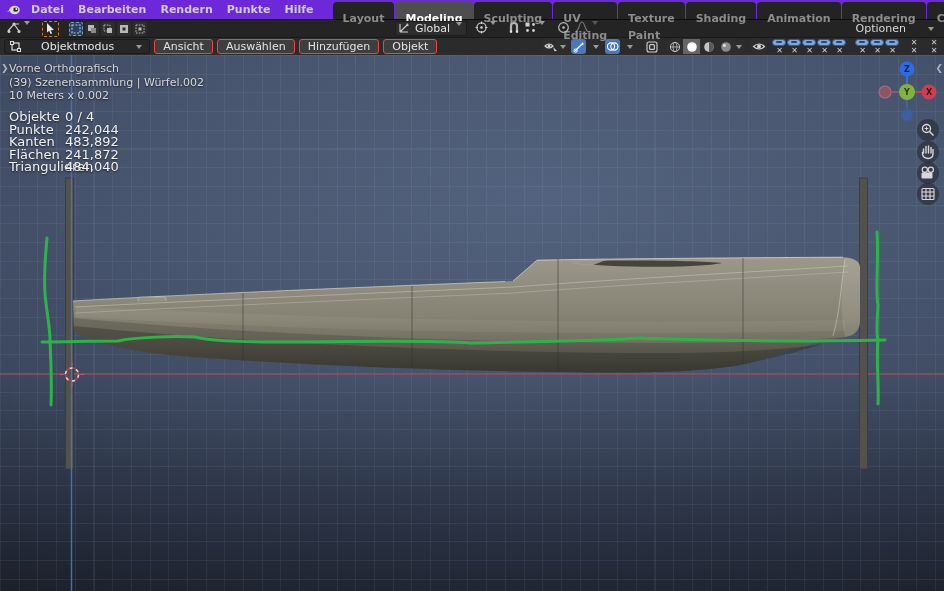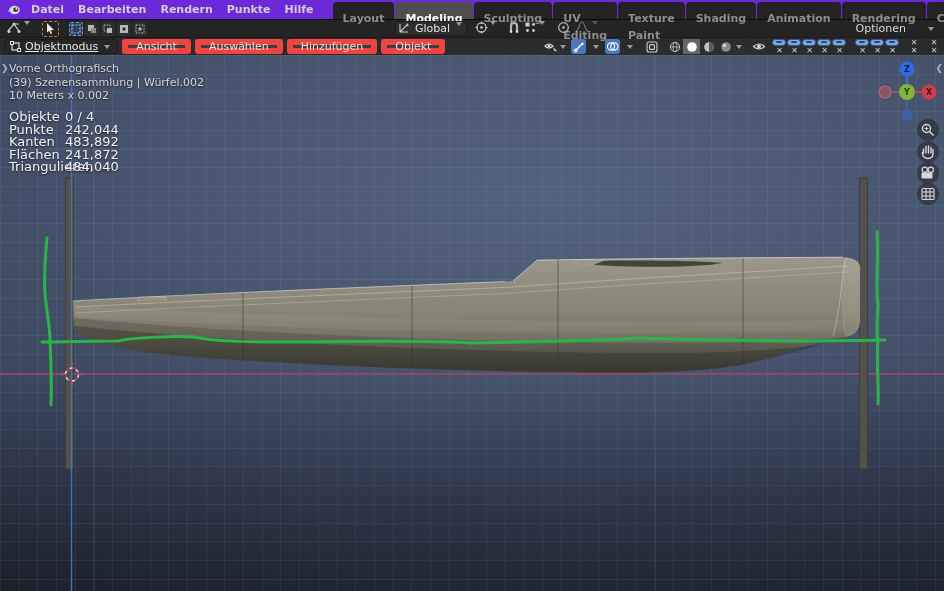--- a/index.html
+++ b/index.html
@@ -22,22 +22,22 @@
   .boxed { background:#2d2d2d; border:1px solid #1d1d1d; }
   .select-tool { width:17px; height:16px; border:1px dashed #c87e2e; border-radius:2px; display:flex; align-items:center; justify-content:center; margin-left:8px; }
   .selmode-group { display:flex; gap:2px; margin-left:10px; }
   .selmode { width:14px; height:14px; background:#2d2d2d; border-radius:2px; display:flex; align-items:center; justify-content:center; }
   .selmode.active { outline:1px dashed #6f9fd8; outline-offset:-1px; background:#30405c; }
   .orient-group { margin-left:248px; }
   .gap6 { margin-left:6px; }
   .options-btn { margin-left:auto; color:#d8d8d8; display:flex; align-items:center; padding:0 4px;gap:20px; }
   .dim { opacity:.45; }
 
-  .mode-select { display:flex; align-items:center; gap:4px; background:#272727; border:1px solid #1a1a1a; border-radius:3px; height:15px; padding:0 5px; color:#e4e4e4;text-decoration:underline; }
-  .vmenu { background:#3e3e3e; border:6px solid #ef4444; border-radius:3px; height:15px; padding:0 8px; margin-left:4px; display:flex; align-items:center; color:#e2e2e2; }
+  .mode-select { display:flex; align-items:center; gap:20px; background:#272727; border:1px solid #1a1a1a; border-radius:3px; height:15px; padding:0 5px; color:#e4e4e4; }
+  .vmenu { background:#3e3e3e; border:1px solid #ef4444; border-radius:3px; height:15px; padding:0 8px; margin-left:4px; display:flex; align-items:center; color:#e2e2e2; }
   .vp-right { margin-left:auto; display:flex; align-items:center; gap:2px; }
   .icon-btn { height:15px; min-width:15px; display:flex; align-items:center; justify-content:center; border-radius:3px; padding:0 1px; }
   .icon-btn.dark { background:#2d2d2d; }
   .icon-btn.blue { background:#4b78ba; }
   .shade-group { display:flex; background:#2d2d2d; border-radius:3px; overflow:hidden; align-items:center; height:15px; }
   .shade-btn { width:17px; height:15px; display:flex; align-items:center; justify-content:center; }
   .shade-btn.active { background:#666666; }
   .pill-col { display:flex; flex-direction:column; margin-left:3px; }
   .pill-row { display:flex; }
   .pill { width:14px; height:7px; background:#7fa8d9; border:1px solid #2e5a9c; border-radius:3.5px; margin-right:1px; display:flex; align-items:center; justify-content:center; }

